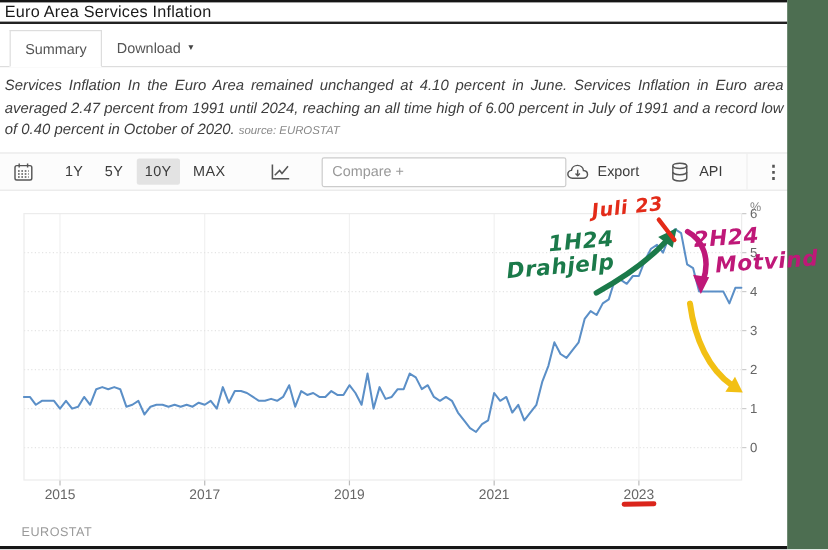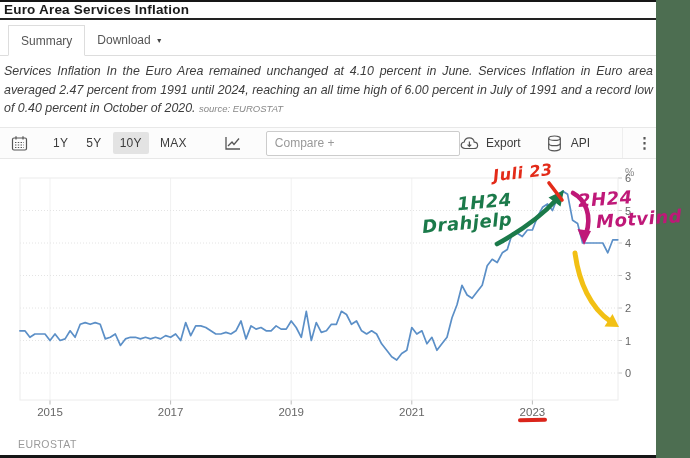--- a/index.html
+++ b/index.html
@@ -3,21 +3,21 @@
 <meta charset="utf-8">
 <style>
   * { margin:0; padding:0; box-sizing:border-box; }
   body { font-family:"Liberation Sans", sans-serif; background:#fff; }
   .screen { position:relative; width:690px; height:458px; background:#fff; overflow:hidden; }
 
   .green-bar { position:absolute; left:656px; top:0; width:34px; height:458px; background:#4d6e51; z-index:4; }
   .top-line { position:absolute; left:0; top:0; width:656px; height:2px; background:#161616; z-index:3; }
   .bottom-line { position:absolute; left:0; top:455px; width:656px; height:3px; background:#161616; z-index:3; }
 
-  .page-title { position:absolute; left:4px; top:2px; font-size:13.5px; font-weight:bold; color:#1a1a1a; letter-spacing:.2px; }
+  .page-title { position:absolute; left:4px; top:2px; font-size:13.5px; font-weight:normal; color:#1a1a1a; letter-spacing:.2px; }
   .title-rule { position:absolute; left:0; top:18px; width:656px; height:2px; background:#222; }
 
   .tabbar { position:absolute; left:0; top:25px; width:656px; height:31px; border-bottom:1px solid #ddd; display:flex; align-items:stretch; padding-left:8px; font-size:12px; color:#555; z-index:2; }
   .tab { display:flex; align-items:center; padding:0 12px; cursor:pointer; }
   .tab.active { background:#fff; border:1px solid #ddd; border-bottom:1px solid #fff; margin-bottom:-1px; }
   .caret { font-size:7px; margin-left:5px; color:#444; }
 
   .desc { position:absolute; left:4px; top:62px; width:649px; font-size:12.4px; line-height:1.5; color:#3d3d3d; text-align:justify;font-style:italic; }
   .desc .src { font-size:9.5px; color:#888; }
 
@@ -25,21 +25,21 @@
   .tb-icon { display:flex; align-items:center; justify-content:center; width:20px; height:20px; }
   .ranges { display:flex; margin-left:16px; }
   .range-btn { padding:4px 7px; margin:0 2px; border-radius:2px; cursor:pointer; letter-spacing:.3px; }
   .range-btn.active { background:#e3e3e3; }
   .charttype { margin-left:28px; }
   .compare-input { margin-left:24px; width:213px; height:25px; border:1px solid #ccc; border-radius:2px; padding:0 8px; font-size:12px; color:#444; font-family:"Liberation Sans", sans-serif; background:#fff; }
   .compare-input::placeholder { color:#999; }
   .tb-spacer { flex:1; }
   .tb-group { display:flex; align-items:center; gap:6px; cursor:pointer; }
   .tb-group.export { margin-right:24px; }
-  .tb-group.api { margin-right:32px; }
+  .tb-group.api { margin-right:20px; }
   .kebab-wrap { border-left:1px solid #eee; align-self:stretch; display:flex; align-items:center; padding-left:14px; padding-right:4px; cursor:pointer; }
   .kebab { font-size:15px; font-weight:bold; color:#555; }
 
   .chart-svg { position:absolute; left:0; top:160px; z-index:2; }
 
   .hand { position:absolute; z-index:6; font-family:"DejaVu Sans", sans-serif; font-style:italic; font-weight:700; white-space:nowrap; letter-spacing:.5px; }
   .hand.juli { left:493px; top:163px; font-size:16px; transform:rotate(-6deg); }
   .hand.h1 { left:457px; top:191px; font-size:18px; transform:rotate(-5deg); }
   .hand.dra { left:422px; top:212px; font-size:18px; transform:rotate(-5deg); }
   .hand.h2 { left:578px; top:188px; font-size:18px; transform:rotate(-4deg); }

